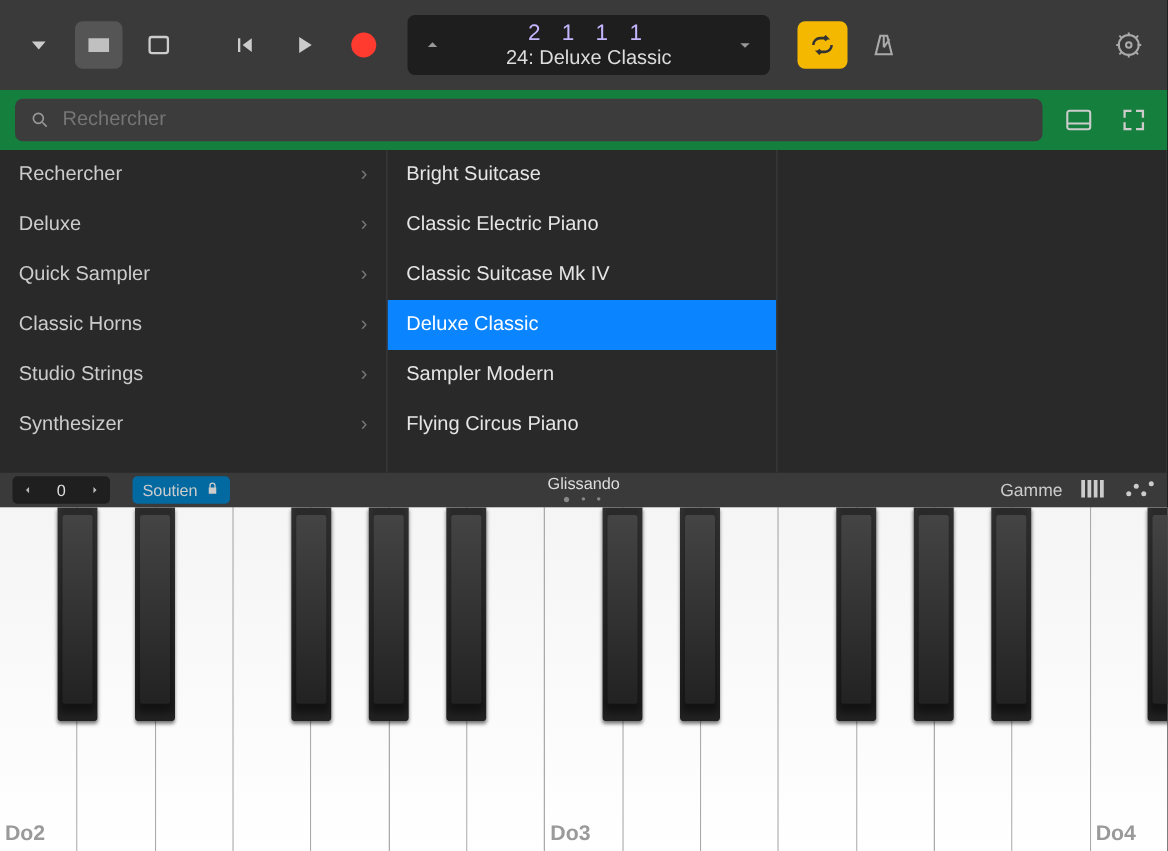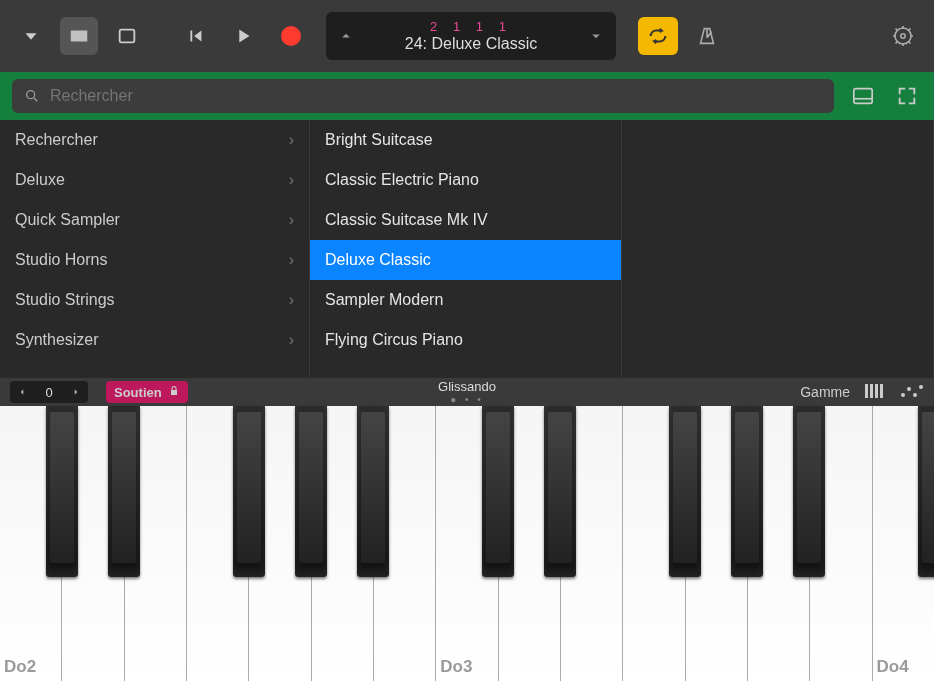--- a/index.html
+++ b/index.html
@@ -7,21 +7,21 @@
 
   
   .toolbar { height: 72px; background: #3a3a3a; display: flex; align-items: center; padding: 0 12px; gap: 10px; }
   .tool-btn { width: 38px; height: 38px; display: flex; align-items: center; justify-content: center; border-radius: 6px; color: #ccc; cursor: pointer; }
   .tool-btn.active { background: #555; }
   .tool-btn svg { width: 22px; height: 22px; }
   .record-btn { width: 20px; height: 20px; background: #ff3b30; border-radius: 50%; }
   .display-box { flex: 0 0 290px; height: 48px; background: #1e1e1e; border-radius: 6px; display: flex; align-items: center; position: relative; margin: 0 6px; }
   .display-arrow { width: 40px; display:flex; align-items:center; justify-content:center; color:#999; cursor:pointer; height:100%; }
   .display-center { flex:1; text-align:center; line-height:1.2; }
-  .display-top { font-size: 13px; color:#ec4899; letter-spacing: 6px; }
+  .display-top { font-size: 18px; color:#c4b5fd; letter-spacing: 6px; }
   .display-bottom { font-size: 16px; color:#ddd; }
   .cycle-btn { width:40px; height:38px; background:#f5b800; border-radius:6px; display:flex; align-items:center; justify-content:center; margin-left:6px; }
   .cycle-btn svg { width:22px; height:22px; stroke:#333; }
   .metro-btn { width:38px; height:38px; display:flex; align-items:center; justify-content:center; color:#aaa; }
   .spacer { flex:1; }
   .gear-btn { width:38px; height:38px; display:flex; align-items:center; justify-content:center; color:#aaa; }
 
   
   .search-row { height: 48px; background:#15803d; display:flex; align-items:center; padding:0 12px; gap:14px;}
   .search-box { flex:1; height:34px; background:#3c3c3c; border-radius:6px; display:flex; align-items:center; padding:0 12px; gap:10px; color:#999; }
@@ -37,21 +37,21 @@
   .cat-row { height:40px; display:flex; align-items:center; justify-content:space-between; padding:0 15px; font-size:16px; color:#ccc; cursor:pointer;}
   .cat-row .chev { color:#777; }
   .preset-row { height:40px; display:flex; align-items:center; padding:0 15px; font-size:16px; color:#e5e5e5; cursor:pointer;}
   .preset-row.selected { background:#0a84ff; color:#fff; }
 
   
   .kb-strip { height:28px; background:#3a3a3a; display:flex; align-items:center; padding:0 10px; gap:8px; font-size:13px; position:relative;}
   .oct-group { display:flex; align-items:center; background:#1f1f1f; border-radius:4px; height:22px; }
   .oct-btn { width:24px; height:22px; display:flex; align-items:center; justify-content:center; color:#bbb;}
   .oct-val { width:30px; text-align:center; color:#ddd; font-size:13px;}
-  .sustain-group { display:flex; align-items:center; background:#be185d; border-radius:4px; height:22px; padding:0 8px; gap:6px; margin-left:10px;font-weight:bold;}
+  .sustain-group { display:flex; align-items:center; background:#0369a1; border-radius:4px; height:22px; padding:0 8px; gap:6px; margin-left:10px;}
   .sustain-group span { color:#ccc; font-size:13px;}
   .lock-ico { color:#666; }
   .kb-center { position:absolute; left:50%; transform:translateX(-50%); text-align:center; }
   .kb-center .title { font-size:13px; color:#ddd; }
   .kb-center .dots { font-size:10px; color:#888; letter-spacing:3px; }
   .kb-right { margin-left:auto; display:flex; align-items:center; gap:14px; }
   .kb-right span { color:#ccc; font-size:14px;}
   .kb-ico { color:#ccc; }
 
   
@@ -169,21 +169,21 @@
       </div>
     <div class="cat-row">
         <span>Deluxe</span>
         <span class="chev">›</span>
       </div>
     <div class="cat-row">
         <span>Quick Sampler</span>
         <span class="chev">›</span>
       </div>
     <div class="cat-row">
-        <span>Studio Horns</span>
+        <span>Classic Horns</span>
         <span class="chev">›</span>
       </div>
     <div class="cat-row">
         <span>Studio Strings</span>
         <span class="chev">›</span>
       </div>
     <div class="cat-row">
         <span>Synthesizer</span>
         <span class="chev">›</span>
       </div>

